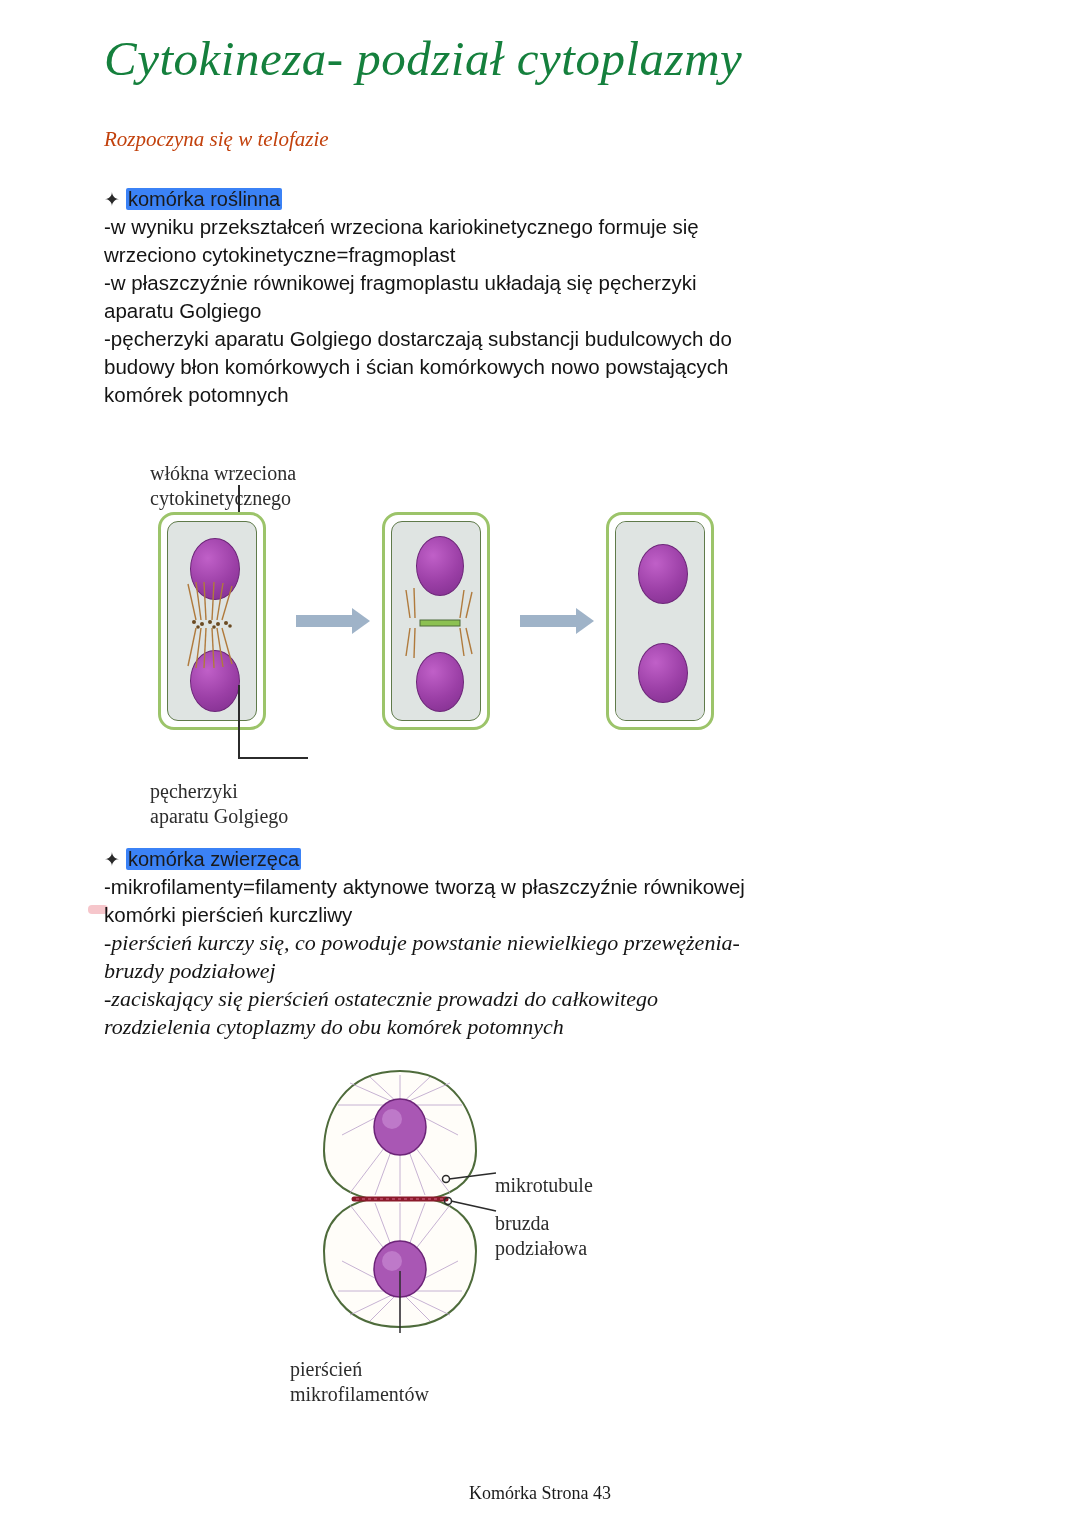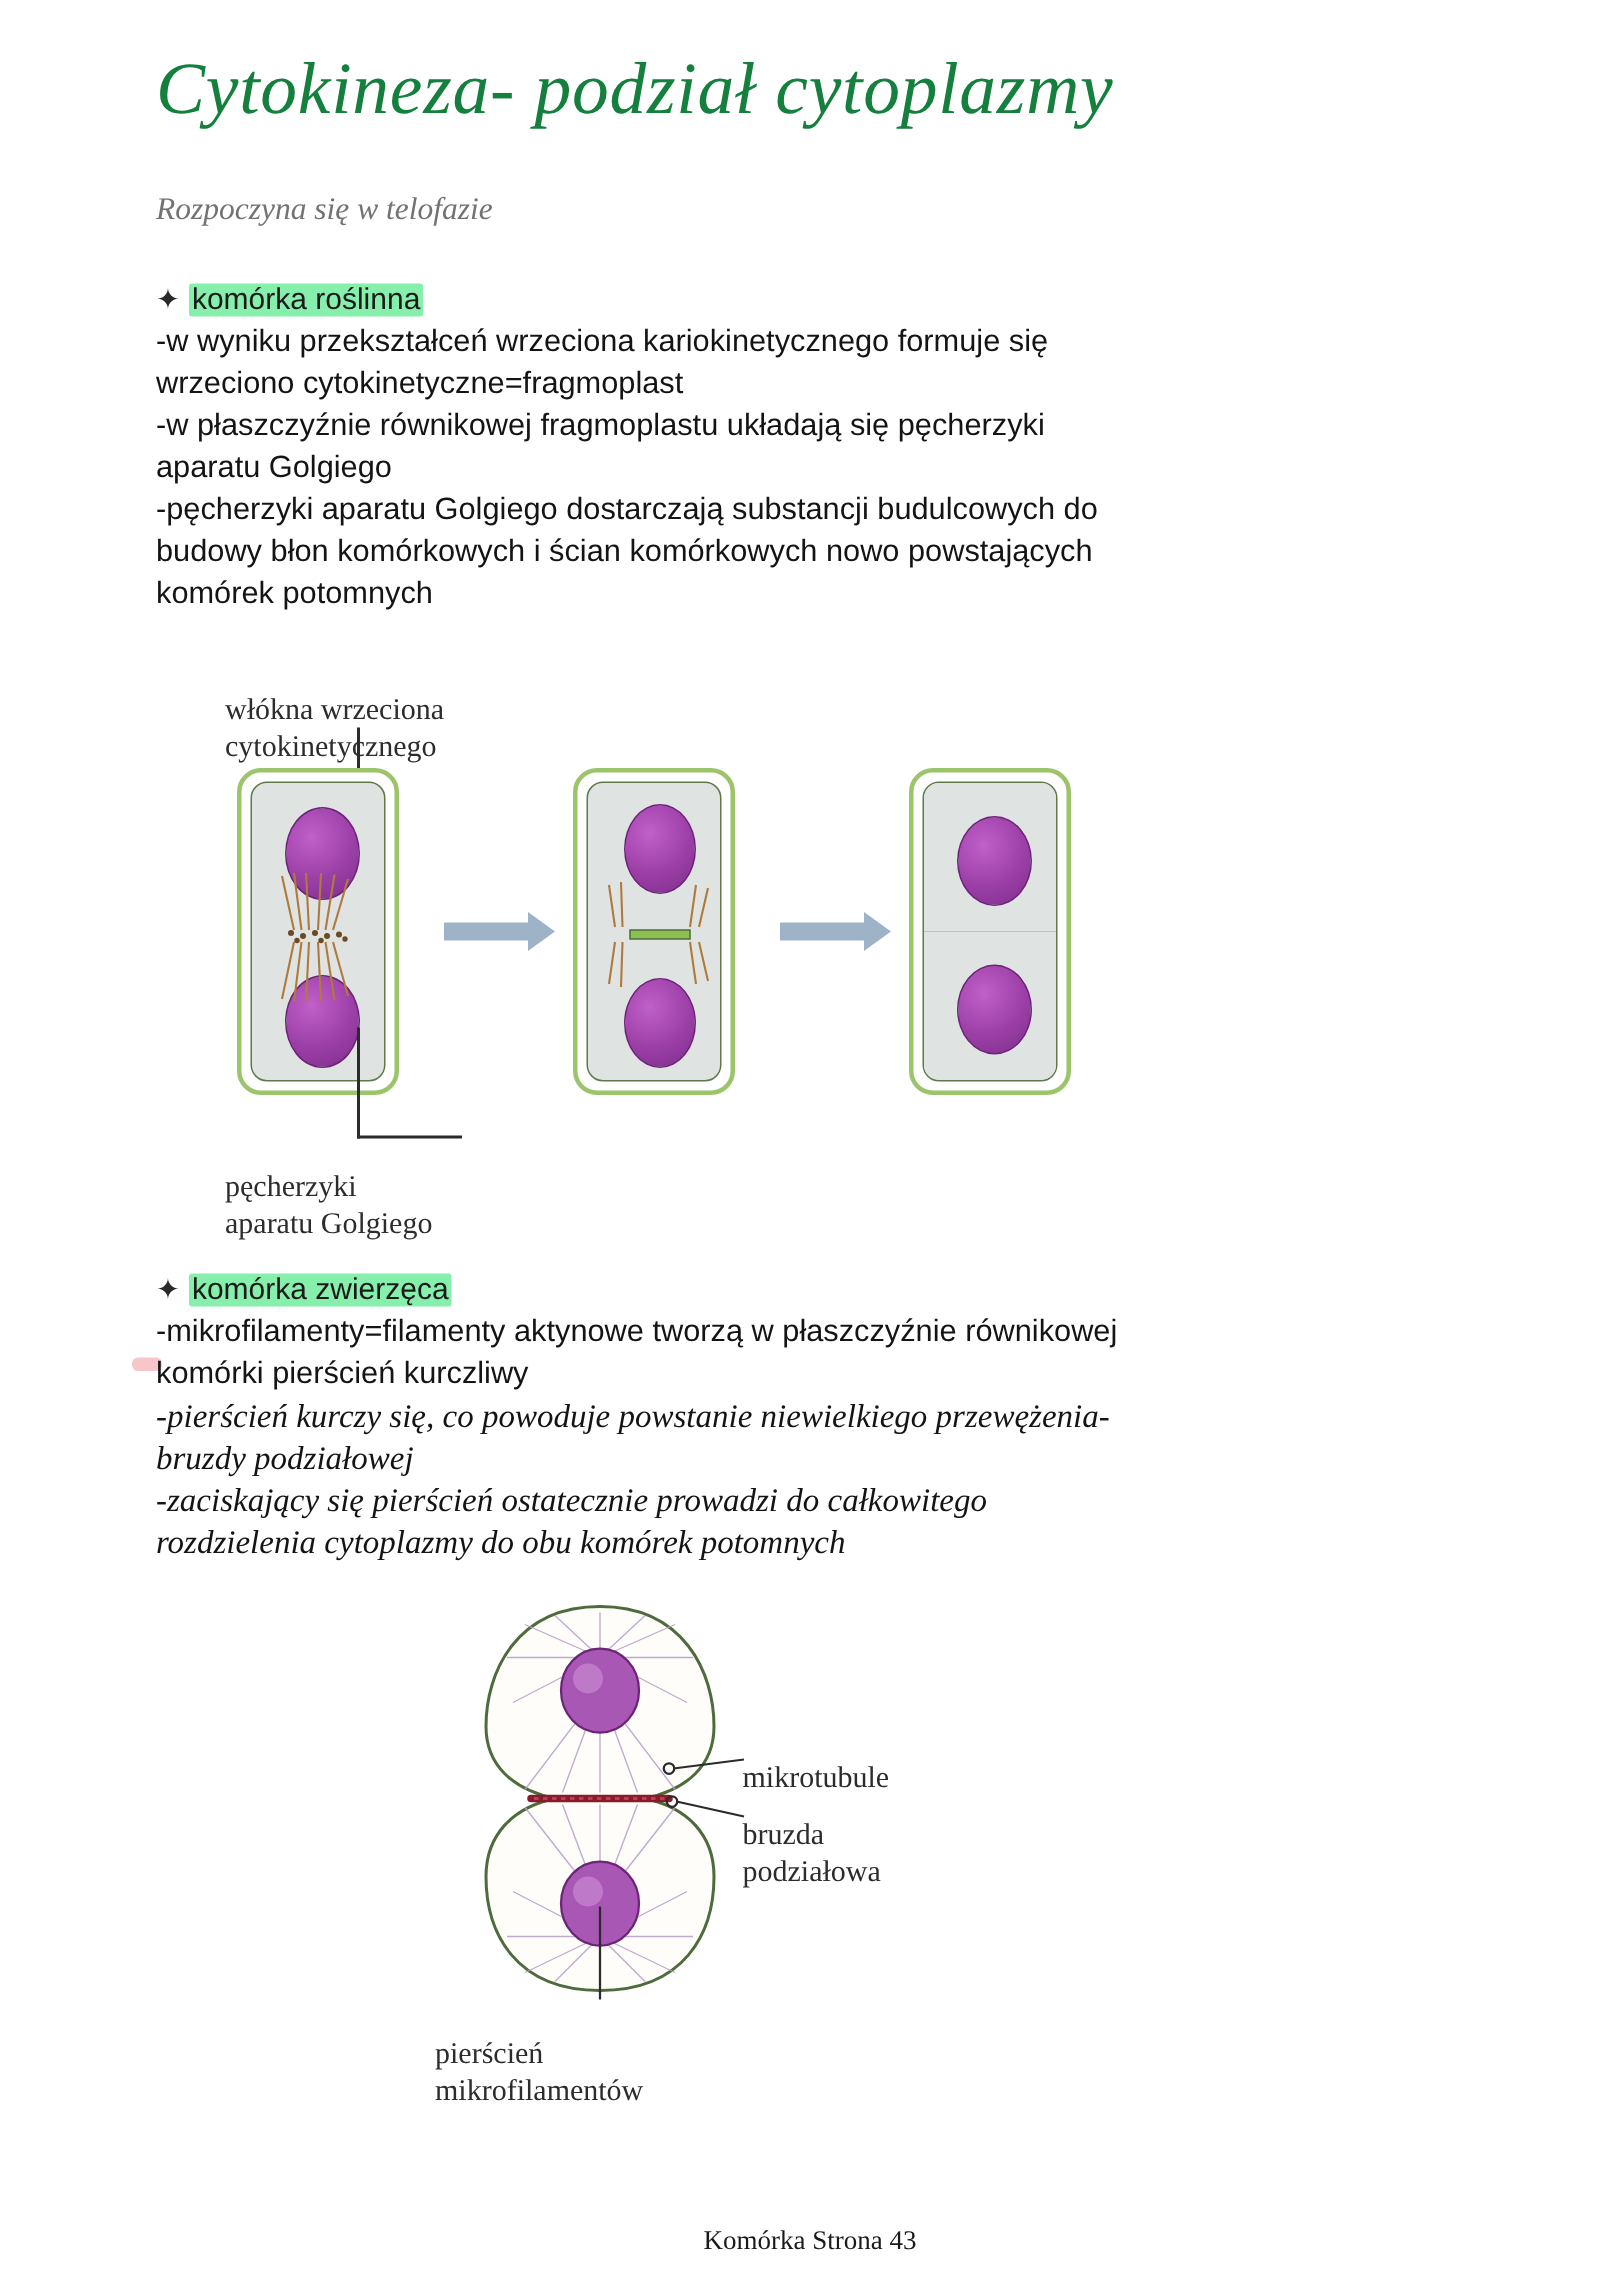--- a/index.html
+++ b/index.html
@@ -31,41 +31,41 @@
     letter-spacing: 0.5px;
     white-space: nowrap;
   }
   .intro {
     position: absolute;
     left: 104px;
     top: 127px;
     font-family: "Liberation Serif", serif;
     font-style: italic;
     font-size: 21px;
-    color: #737373;
+    color: #c2410c;
   }
   .block {
     position: absolute;
     left: 104px;
     width: 820px;
   }
   .bullet-head {
     font-family: "Liberation Sans", sans-serif;
     font-size: 20px;
     color: #1a1a1a;
     margin: 0 0 2px 0;
     display: inline-block;
   }
   .star {
     color: #2a2a2a;
     font-size: 19px;
     margin-right: 6px;
   }
   .hl-pink {
-    background: #86efac;
+    background: #3b82f6;
     padding: 0 2px;
     border-radius: 2px;
   }
   .body-line {
     font-family: "Liberation Sans", sans-serif;
     font-size: 20.5px;
     line-height: 28px;
     color: #141414;
     margin: 0;
   }

